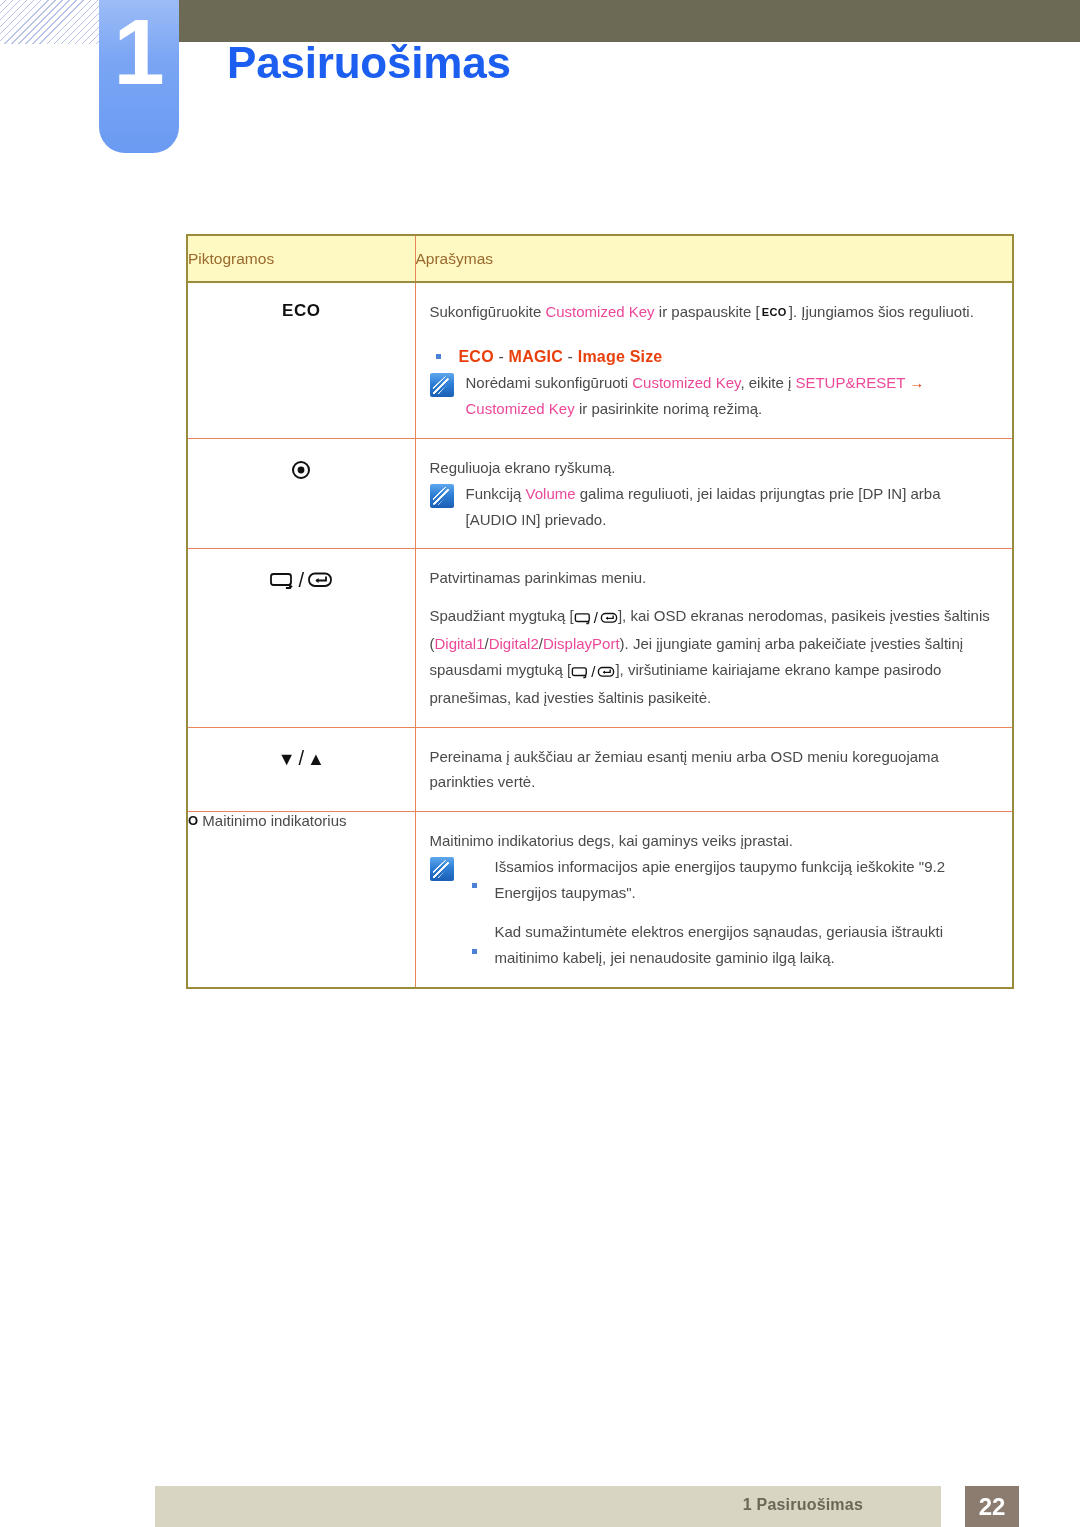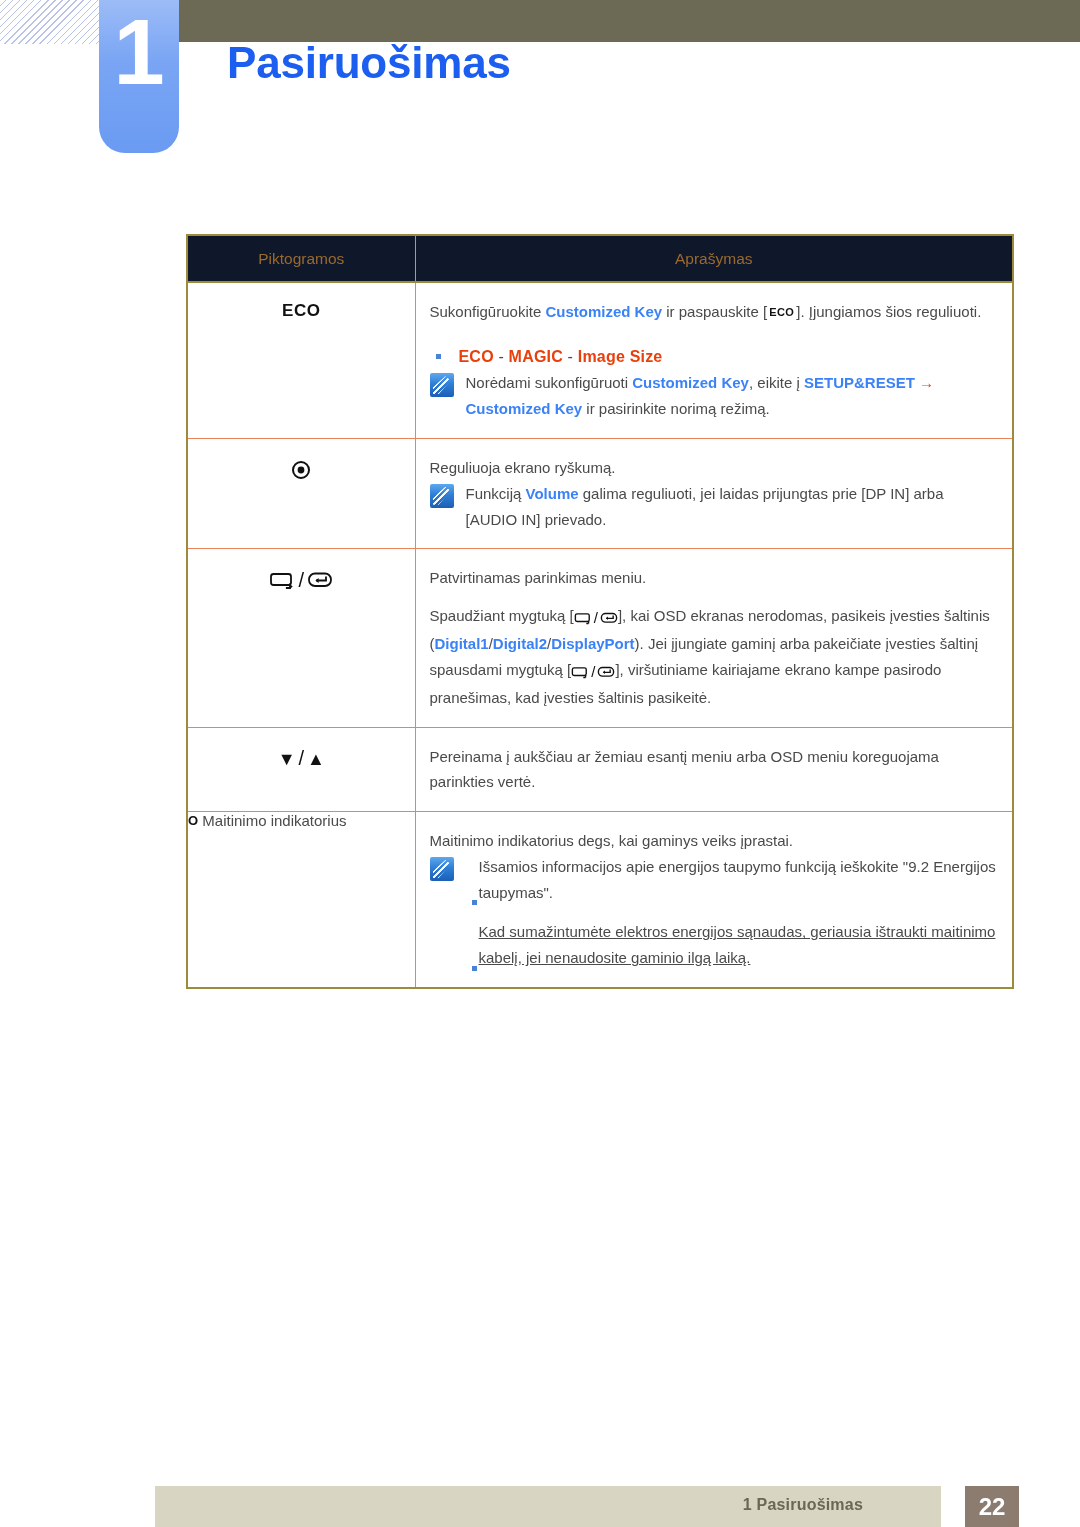--- a/index.html
+++ b/index.html
@@ -80,25 +80,25 @@
     border-collapse: collapse;
     table-layout: fixed;
     border: 2px solid #9a8c3c;
   }
   .spec-table td, .spec-table th {
     border: 1px solid #e8845a;
     vertical-align: top;
     padding: 0;
   }
   .spec-table thead th {
-    background: #0f172a;
+    background: #fef9c3;
     color: #9a6a2d;
     font-size: 15.5px;
     font-weight: normal;
-    text-align: center;
+    text-align: left;
     padding: 14px 0 13px 0;
     border-bottom: 2px solid #9a8c3c;
   }
   col.c-icon { width: 228px; }
   col.c-desc { width: 598px; }
 
   td.icon-cell {
     text-align: center;
     padding-top: 18px;
     color: #111111;
@@ -151,21 +151,21 @@
     vertical-align: 1px;
   }
   .indicator-cell {
     text-align: left;
     padding: 15px 0 15px 14px;
     font-size: 15px;
     color: #4a4a4a;
   }
 
   
-  .hl { color: #3b82f6; font-weight: bold; }
+  .hl { color: #ec4899; font-weight: normal; }
   .hl-n { color: #e8400c; }
   .eco-badge {
     display: inline-block;
     font-size: 11px;
     font-weight: bold;
     letter-spacing: 0.4px;
     color: #111;
     padding: 0 2px;
     vertical-align: 1px;
   }
@@ -204,22 +204,22 @@
       repeating-linear-gradient(-45deg,
         rgba(255,255,255,0.95) 0px, rgba(255,255,255,0.95) 1.5px,
         rgba(255,255,255,0) 1.5px, rgba(255,255,255,0) 4px);
     clip-path: polygon(72% 0%, 100% 22%, 34% 100%, 0% 100%, 0% 62%);
   }
   .note-body { flex: 1 1 auto; }
 
   
   .bullet-line {
     display: flex;
-    gap: 2px;
-    align-items: flex-end;
+    gap: 18px;
+    align-items: center;
   }
   .bullet-dot {
     flex: 0 0 auto;
     width: 5px;
     height: 5px;
     background: #4a82d6;
     margin-top: 12px;
     margin-left: 6px;
   }
   .bullet-text { flex: 1 1 auto; }
@@ -231,21 +231,21 @@
     margin-bottom: 0;
   }
   .opt-bullet .bullet-dot { margin-top: 11px; }
   .opt-text {
     font-size: 16px;
     font-weight: bold;
     color: #e8400c;
     letter-spacing: 0.2px;
   }
   .opt-text .sep { color: #4a4a4a; font-weight: normal; }
-  .note-list .bullet-line + .bullet-line { margin-top: 14px; text-decoration: underline; }
+  .note-list .bullet-line + .bullet-line { margin-top: 14px; }
 
   
   .footer-bar {
     position: absolute;
     left: 155px;
     top: 1486px;
     width: 786px;
     height: 41px;
     background: #d9d5c3;
   }

